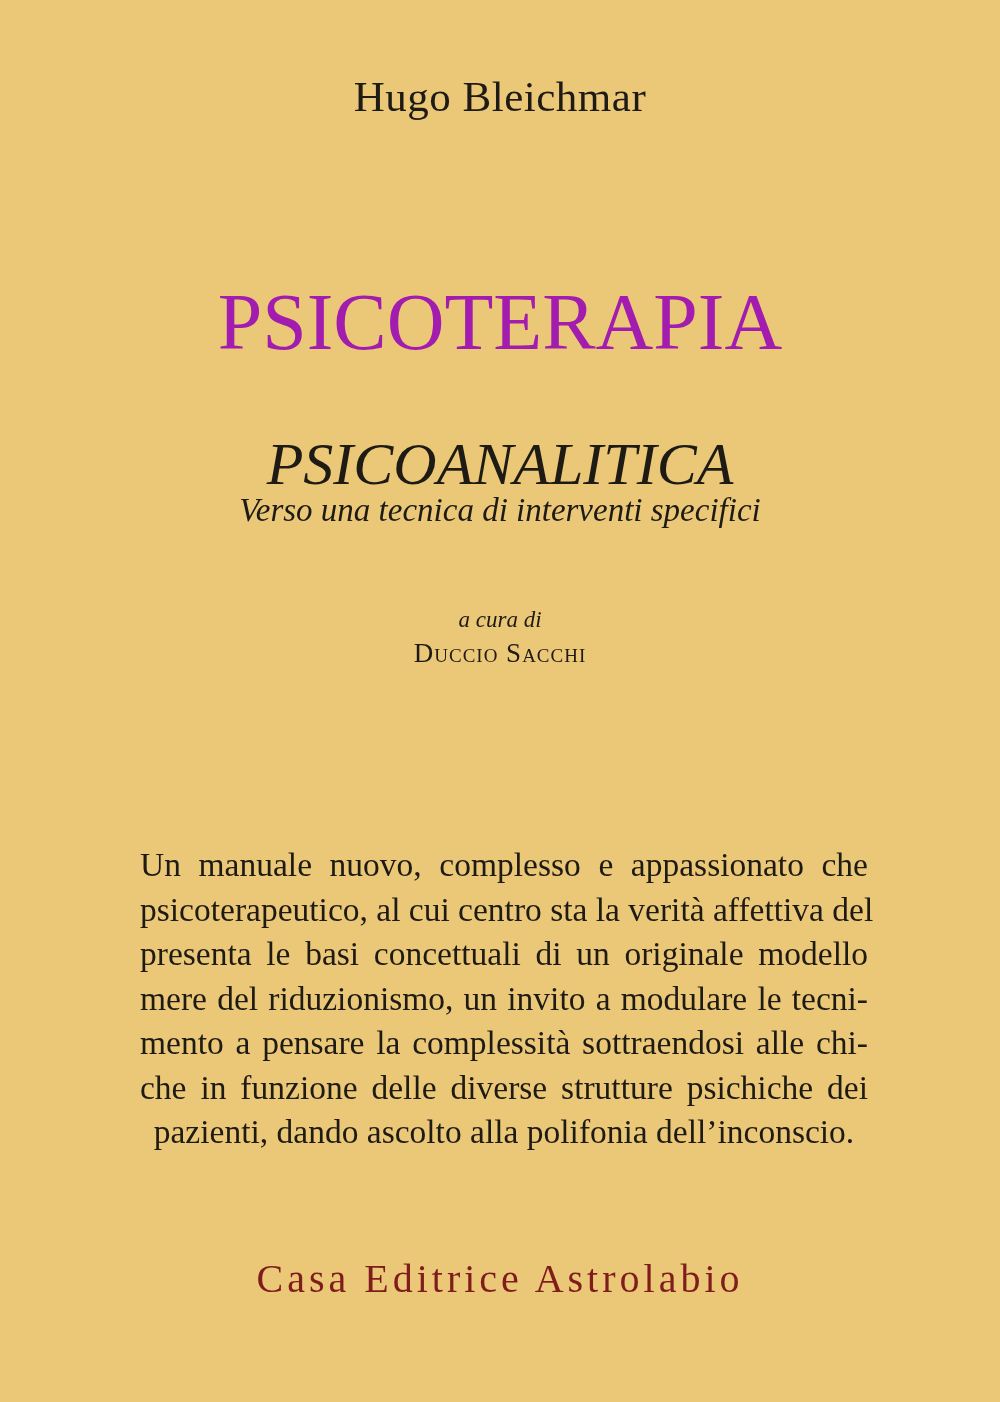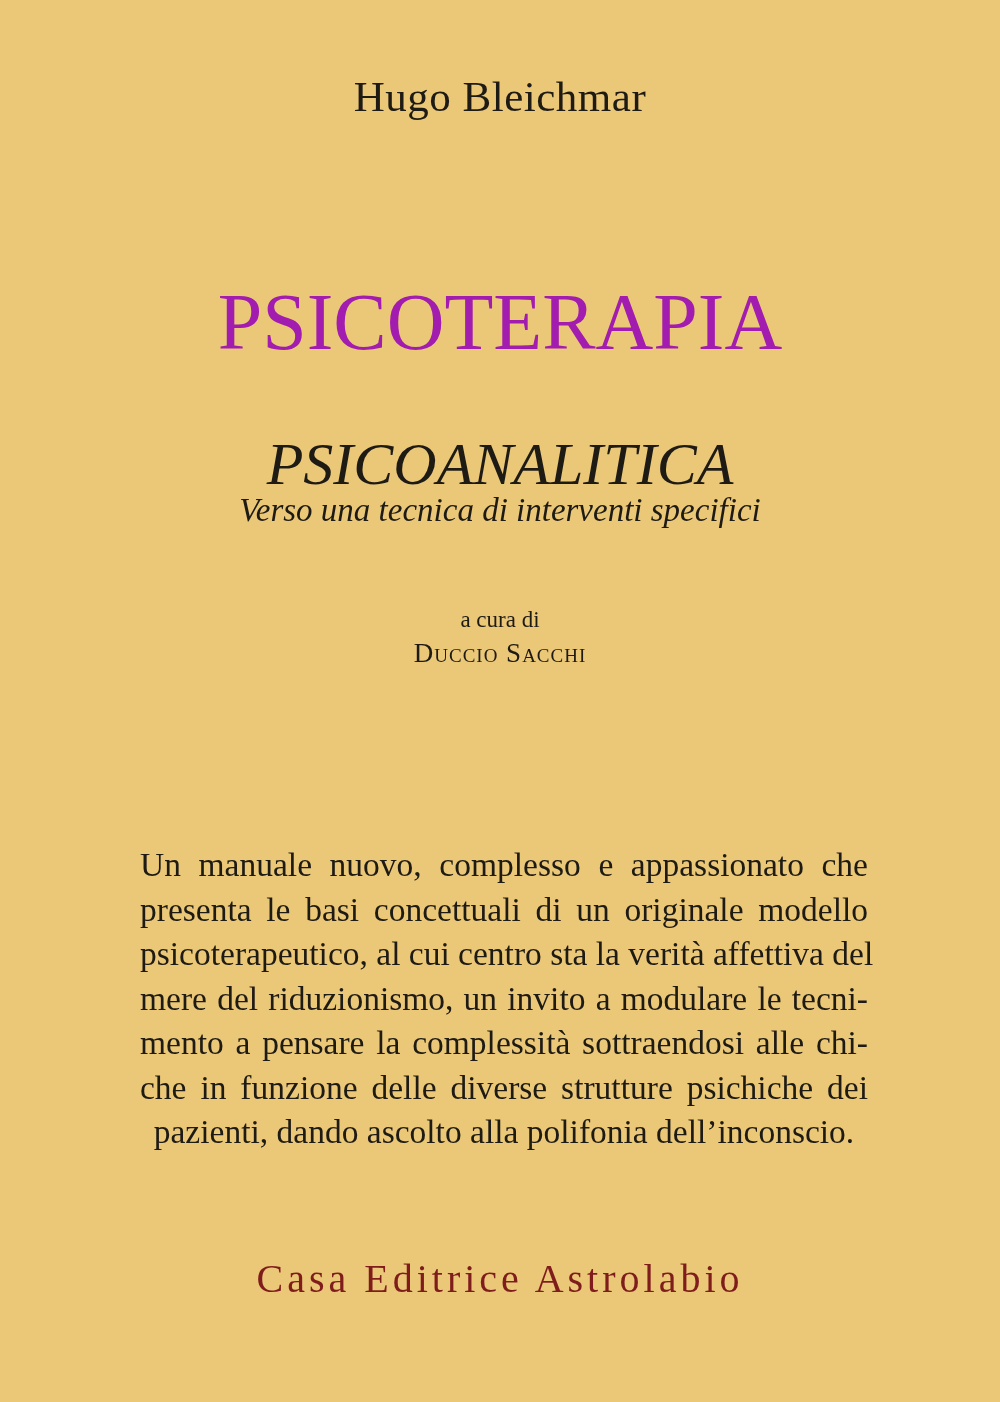--- a/index.html
+++ b/index.html
@@ -9,21 +9,21 @@
     font-family: "Liberation Serif", "DejaVu Serif", serif;
     color: #1e1a14;
     position: relative;
     overflow: hidden;
   }
   .abs { position: absolute; left: 0; width: 1000px; text-align: center; }
   .author { top: 72px; font-size: 43px; letter-spacing: 0.5px; }
   .title1 { top: 282px; font-size: 80px; color: #a21caf; letter-spacing: 0px; line-height: 1; }
   .title2 { top: 390px; font-size: 60px; font-style: italic; line-height: 1; margin-top: 44px; }
   .subtitle { top: 492px; font-size: 33px; font-style: italic; }
-  .acura { top: 607px; font-size: 23px; }
+  .acura { top: 607px; font-size: 23px; font-style: italic; }
   .editor { top: 638px; font-size: 27px; font-variant: small-caps; letter-spacing: 1px; }
   .blurb {
     position: absolute; top: 843px; left: 140px; width: 728px;
     font-size: 33.5px; line-height: 44.5px; text-align: justify;
   }
   .blurb .line { display: block; text-align: justify; text-align-last: justify; white-space: nowrap; }
   .blurb .line.last { text-align-last: center; }
   .publisher { top: 1255px; font-size: 40px; color: #7f1d1d; letter-spacing: 4px; }
 </style>
 </head>
@@ -31,21 +31,21 @@
 
 <div class="abs author">Hugo Bleichmar</div>
 <div class="abs title1">PSICOTERAPIA</div>
 <div class="abs title2">PSICOANALITICA</div>
 <div class="abs subtitle">Verso una tecnica di interventi specifici</div>
 <div class="abs acura">a cura di</div>
 <div class="abs editor">Duccio Sacchi</div>
 
 <div class="blurb">
   <span class="line">Un manuale nuovo, complesso e appassionato che</span>
+  <span class="line">psicoterapeutico, al cui centro sta la verità affettiva del</span>
   <span class="line">presenta le basi concettuali di un originale modello</span>
-  <span class="line">psicoterapeutico, al cui centro sta la verità affettiva del</span>
   <span class="line">mere del riduzionismo, un invito a modulare le tecni-</span>
   <span class="line">mento a pensare la complessità sottraendosi alle chi-</span>
   <span class="line">che in funzione delle diverse strutture psichiche dei</span>
   <span class="line last">pazienti, dando ascolto alla polifonia dell’inconscio.</span>
 </div>
 
 <div class="abs publisher">Casa Editrice Astrolabio</div>
 
 </body></html>

